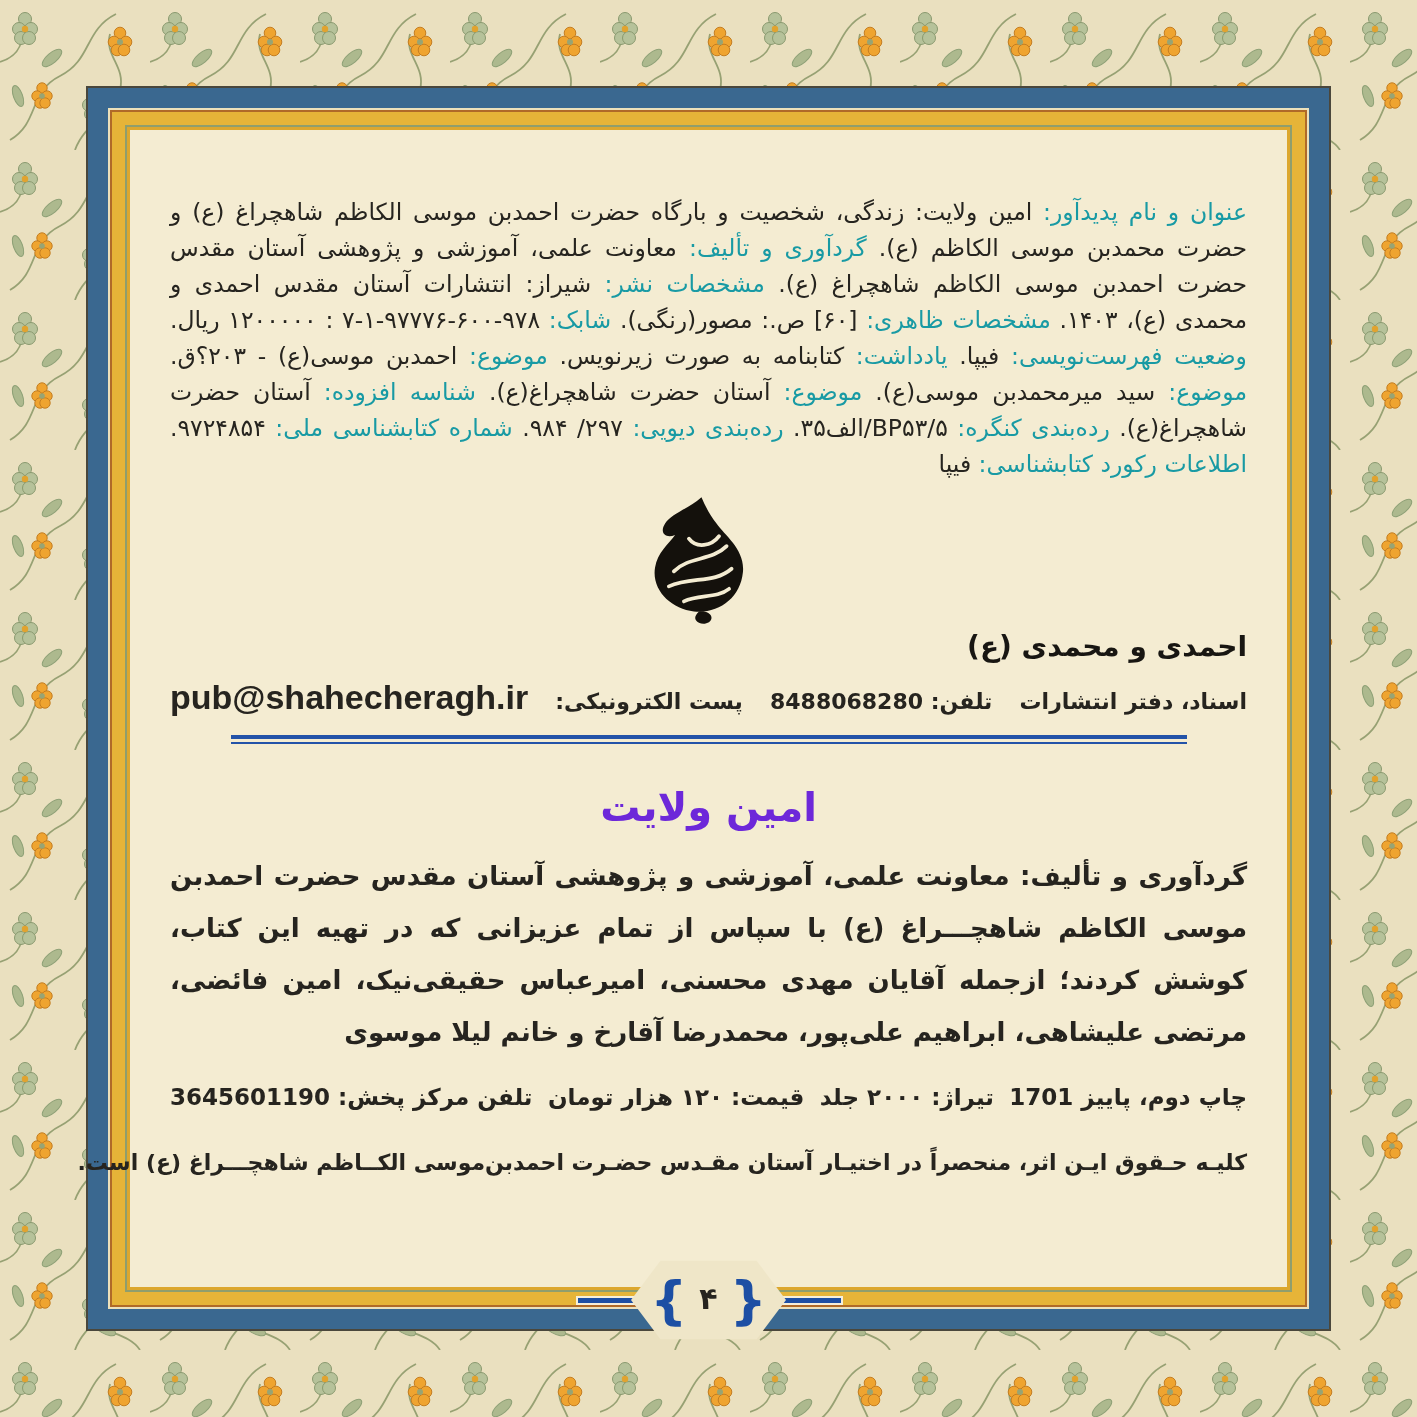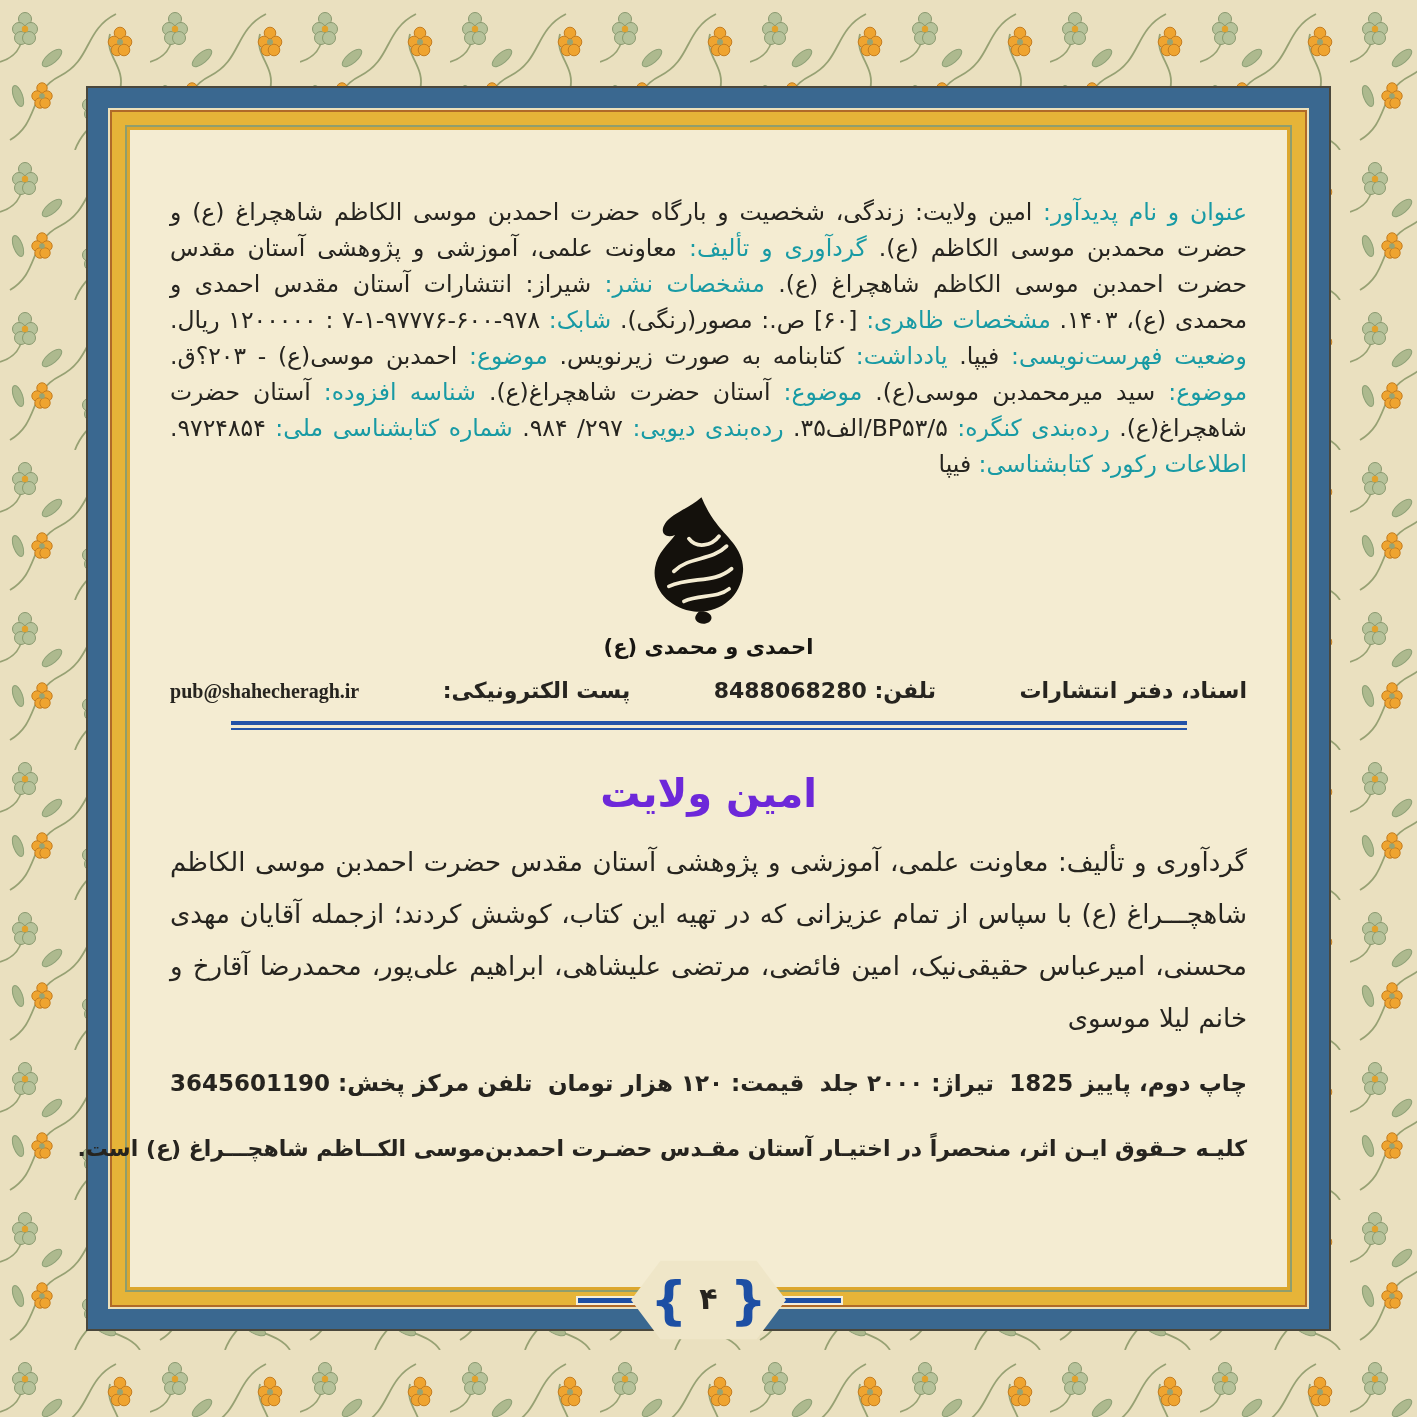--- a/index.html
+++ b/index.html
@@ -18,32 +18,32 @@
   .page       {position:absolute;inset:3px; background:#f4ecd2;
                padding:0 40px;box-sizing:border-box;direction:rtl;}
   
   .cip{margin:64px 0 0 0;font-size:23.5px;line-height:36px;text-align:justify;
        text-align-last:right;color:#26241f;}
   .cip .lbl{color:#189aa4;}
   
   .logo-wrap{margin-top:14px;text-align:center;}
   .logo-lines{margin-top:6px;font-weight:bold;color:#181612;}
   .logo-l1{font-size:21px;line-height:26px;}
-  .logo-l2{font-size:21px;line-height:26px;}
+  .logo-l2{font-size:28px;line-height:26px;text-align:right;}
   
   .contact1{margin-top:38px;font-weight:bold;font-size:21.5px;white-space:nowrap;
             text-align:justify;text-align-last:justify;}
   .contact2{margin-top:18px;display:flex;justify-content:space-between;align-items:baseline;
             font-weight:bold;font-size:22px;}
-  .email{font-family:Liberation Serif, serif;font-weight:bold;font-size:20px;direction:ltr;}
+  .email{font-family:Liberation Sans, sans-serif;font-weight:bold;font-size:34px;direction:ltr;}
   .rule{margin:18px auto 0 auto;width:956px;height:3px;
         border-top:4px solid #2353a8;border-bottom:2px solid #2353a8;}
   
   .book-title{margin-top:40px;text-align:center;color:#6d28d9;font-weight:bold;font-size:40px;}
-  .credits{margin-top:20px;font-weight:normal;font-size:26px;line-height:52px;
+  .credits{margin-top:20px;font-weight:bold;font-size:26px;line-height:52px;
            text-align:justify;text-align-last:right;}
   .printrow{margin-top:12px;display:flex;justify-content:space-between;align-items:baseline;
             font-weight:bold;font-size:23px;}
   .copyright{margin-top:40px;font-weight:bold;font-size:22px;white-space:nowrap;
              text-align:justify;text-align-last:justify;}
   
   .bar{position:absolute;top:1296px;height:5px;background:#1d4fa4;
        border:2px solid #f6efd9;z-index:3;}
   .bar-l{left:576px;width:118px;}
   .bar-r{left:721px;width:118px;}
@@ -148,21 +148,21 @@
                   <span>پست الکترونیکی:</span>
                   <span class="email">pub@shahecheragh.ir</span>
                 </div>
                 <div class="rule"></div>
 
                 <div class="book-title">امین ولایت</div>
 
                 <p class="credits">گردآوری و تألیف: معاونت علمی، آموزشی و پژوهشی آستان مقدس حضرت احمدبن موسی الکاظم شاهچـــراغ (ع) با سپاس از تمام عزیزانی که در تهیه این کتاب، کوشش کردند؛ ازجمله آقایان مهدی محسنی، امیرعباس حقیقی‌نیک، امین فائضی، مرتضی علیشاهی، ابراهیم علی‌پور، محمدرضا آقارخ و خانم لیلا موسوی</p>
 
                 <div class="printrow">
-                  <span>چاپ دوم، پاییز 1825</span>
+                  <span>چاپ دوم، پاییز 1701</span>
                   <span>تیراژ: ۲۰۰۰ جلد</span>
                   <span>قیمت: ۱۲۰ هزار تومان</span>
                   <span>تلفن مرکز پخش: 3645601190</span>
                 </div>
 
                 <div class="copyright">کلیـه حـقوق ایـن اثر، منحصراً در اختیـار آستان مقـدس حضـرت احمدبن‌موسی الکــاظم شاهچـــراغ (ع) است.</div>
 
               </div>
             </div>
           </div>

